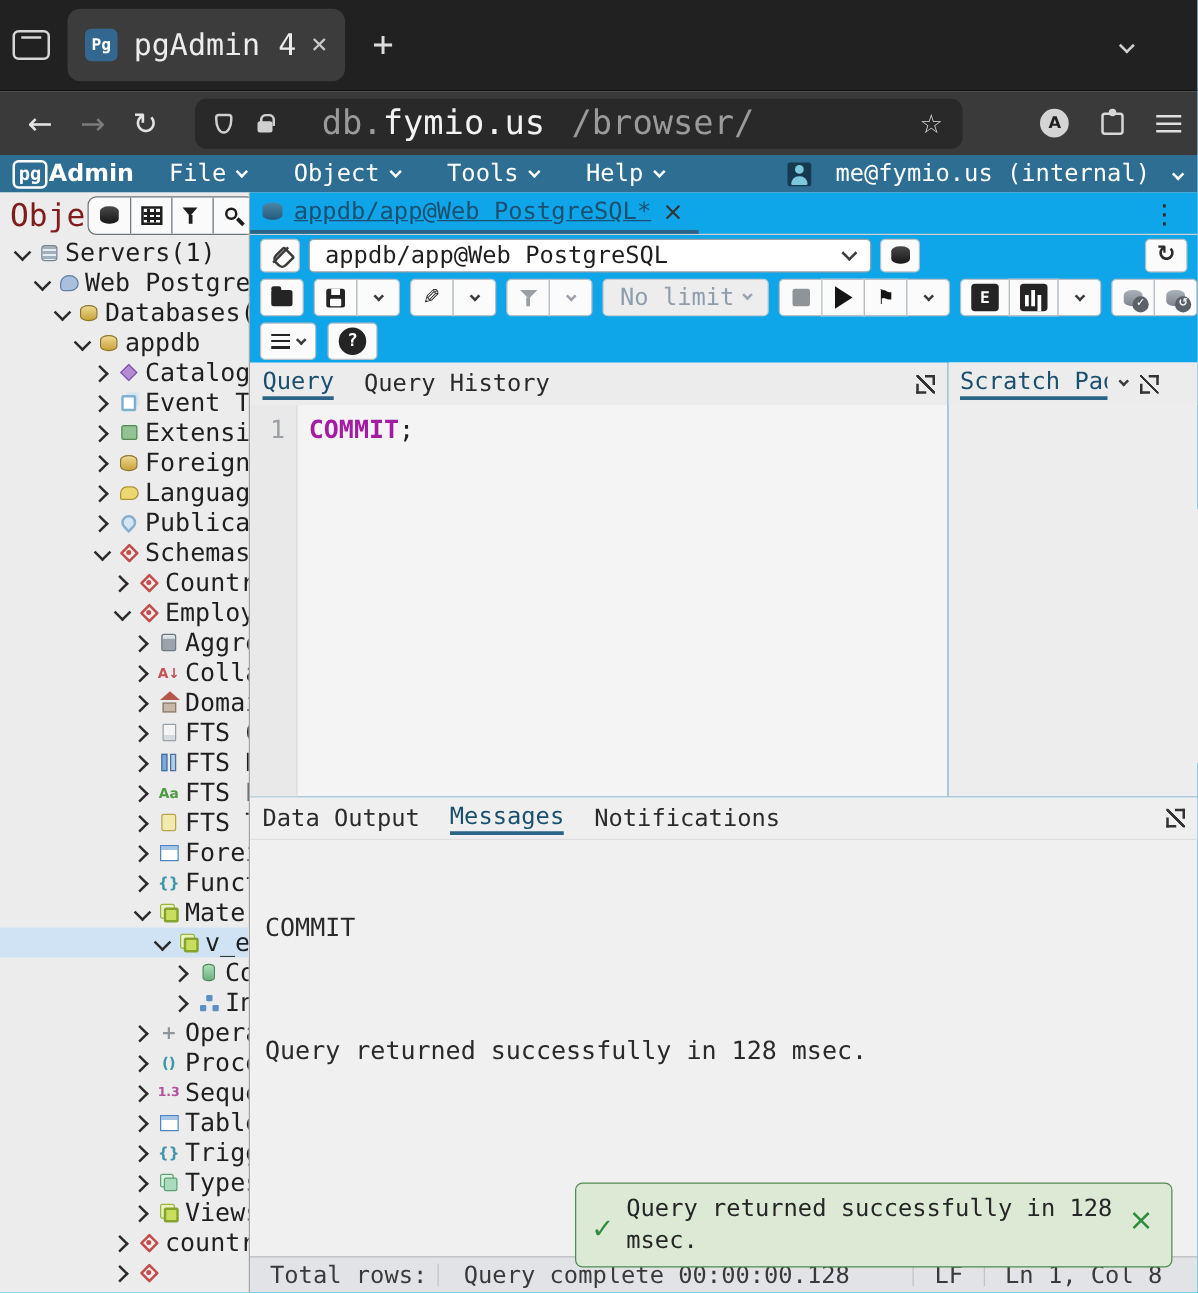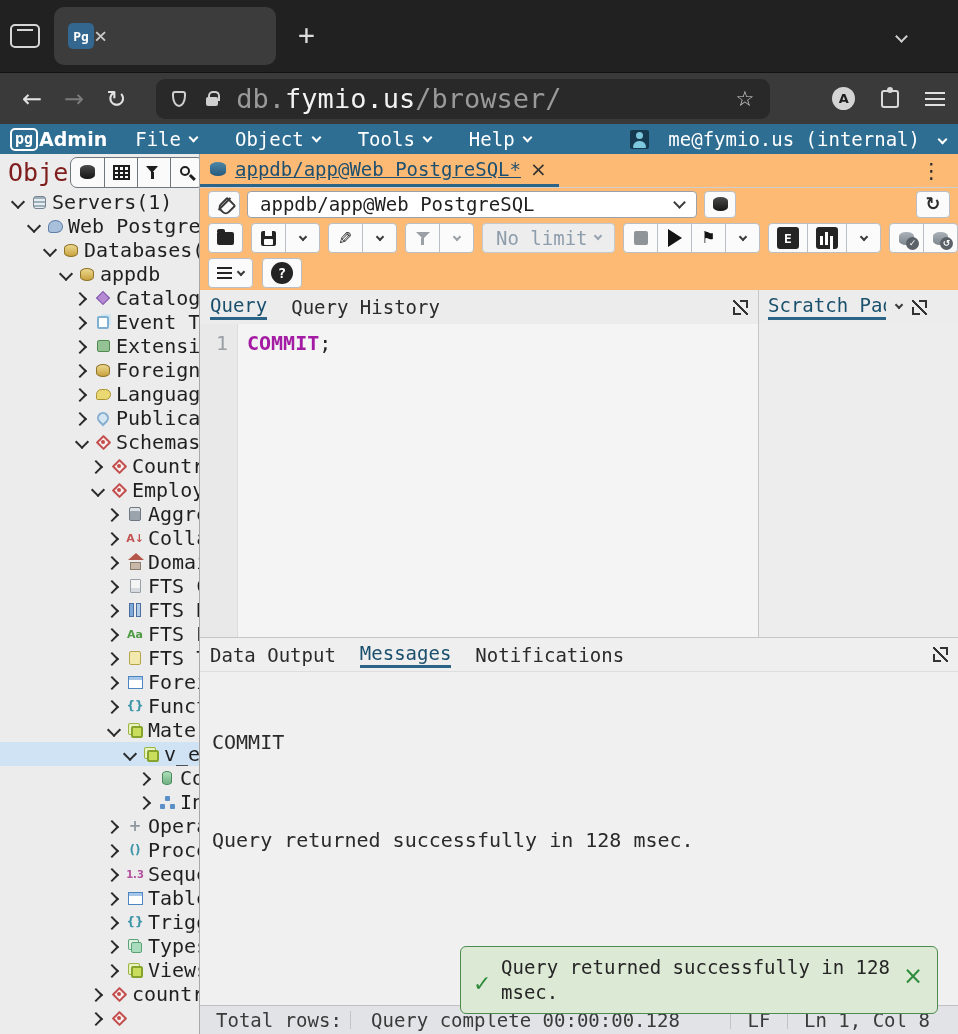--- a/index.html
+++ b/index.html
@@ -22,21 +22,21 @@
   .chev.white { border-color:#fff; width:7px; height:7px; }
 
   .navbar { height:51px; background:#3a3a3a; display:flex; align-items:center; }
   .nav-ic { font-size:24px; color:#e3e3e3; margin-left:22px; line-height:1; font-family:"DejaVu Sans",sans-serif; }
   .nav-ic.dim { color:#7b7b7b; }
   .urlbar { width:614px; height:40px; margin-left:30px; background:#292929; border-radius:9px; display:flex; align-items:center; padding:0 16px; }
   .shield { width:14px; height:16px; border:2px solid #cfcfcf; border-radius:3px 3px 50% 50% / 3px 3px 70% 70%; flex:none; }
   .padlock { width:12px; height:9px; background:#cfcfcf; border-radius:2px; position:relative; margin-left:20px; margin-top:6px; flex:none; }
   .padlock::before { content:""; position:absolute; top:-6px; left:2px; width:8px; height:8px; border:2px solid #cfcfcf; border-bottom:none; border-radius:5px 5px 0 0; }
   .url-text { margin-left:18px; font-size:27px; white-space:nowrap; overflow:hidden; }
-  .url-dim { color:#9a9a9a; }
+  .url-dim { color:#9a9a9a;margin-left:21px; }
   .url-domain { color:#f2f2f2; }
   .star { margin-left:auto; color:#d9d9d9; font-size:21px; font-family:"DejaVu Sans",sans-serif; }
   .circleA { width:23px; height:23px; border-radius:50%; background:#d4d4d4; color:#1e1e1e; font:bold 13px "DejaVu Sans",sans-serif; display:flex; align-items:center; justify-content:center; margin-left:62px; flex:none; }
   .puzzle { width:18px; height:18px; border:2px solid #d8d8d8; border-radius:3px; margin-left:26px; position:relative; flex:none; }
   .puzzle::before { content:""; position:absolute; top:-5px; left:4px; width:6px; height:6px; border-radius:50%; background:#d8d8d8; }
   .burger { width:20px; height:14px; border-top:2px solid #e0e0e0; border-bottom:2px solid #e0e0e0; position:relative; margin-left:26px; flex:none; }
   .burger::before { content:""; position:absolute; top:4px; left:0; right:0; height:2px; background:#e0e0e0; }
 
   
   .appmenu { height:30px; background:#2f6e93; display:flex; align-items:center; color:#fff; font-size:19px; }
@@ -105,21 +105,21 @@
   .i-matview::before,.i-view::before { content:""; width:12px; height:12px; background:#cade5e; border:2px solid #86a32e; border-radius:2px; box-shadow:-3px -3px 0 -1px #eaf2c2,-3px -3px 0 0 #9ab53e; margin:3px 0 0 3px; }
   .i-column::before { content:""; width:10px; height:14px; background:linear-gradient(#aedfba,#6eb080); border:1px solid #49885c; border-radius:5px/3px; }
   .i-index::before { content:""; width:5px; height:5px; background:#5a8fc8; border-radius:1px; box-shadow:-5px 8px 0 #5a8fc8,5px 8px 0 #5a8fc8; margin-top:-8px; }
   .i-operator { color:#8d959d; font-size:15px; font-weight:900; }
   .i-operator::before { content:"+"; }
   .i-sequence { font-size:10px; color:#b3519e; }
   .i-sequence::before { content:"1.3"; }
   .i-type::before { content:""; width:11px; height:11px; background:#a8dcbc; border:1px solid #5aa276; border-radius:2px; box-shadow:-3px -3px 0 -1px #ddf2e4,-3px -3px 0 0 #5aa276; margin:2px 0 0 2px; }
 
   
-  .main { flex:1; display:flex; flex-direction:column; background:#fdba74; min-width:0; }
+  .main { flex:1; display:flex; flex-direction:column; background:#0ea5e9; min-width:0; }
   .qt-tabbar { height:34px; display:flex; align-items:center; border-bottom:1px solid #cfcfcf; }
   .qt-tab { height:100%; display:flex; align-items:center; gap:9px; padding:0 12px 0 10px; border-bottom:3px solid #2c6487; }
   .qt-tab-ic { width:16px; height:14px; background:linear-gradient(#4d86a8,#255a7c); border-radius:8px/4px; flex:none; }
   .qt-tab-label { font-size:19px; color:#1d4f70; text-decoration:underline; white-space:nowrap; }
   .qt-close { color:#333; font-size:20px; font-family:"DejaVu Sans",sans-serif; }
   .qt-kebab { margin-left:auto; margin-right:16px; color:#2b2b2b; font-size:21px; font-family:"DejaVu Sans",sans-serif; }
 
   .conn-row { height:32px; display:flex; align-items:center; padding-left:8px; gap:7px; }
   .icon-btn { height:27px; min-width:32px; background:#fbfbfb; border:1px solid #b9bfc5; border-radius:4px; display:flex; align-items:center; justify-content:center; }
   .ti-plug { width:19px; height:19px; position:relative; }
@@ -207,20 +207,21 @@
   .toast-check { position:absolute; left:12px; top:24px; color:#2f8b3c; font-size:22px; font-weight:bold; font-family:"DejaVu Sans",sans-serif; }
   .toast-close { position:absolute; right:14px; top:17px; color:#2f8b3c; font-size:24px; font-family:"DejaVu Sans",sans-serif; }
 </style>
 </head>
 <body>
 
 <div class="tabbar">
   <span class="ov-btn"></span>
   <div class="btab">
     <span class="favicon">Pg</span>
+    <span class="btab-title">pgAdmin 4</span>
     <span class="btab-close">×</span>
   </div>
   <span class="newtab">+</span>
   <span class="chev tabs-chev"></span>
 </div>
 
 <div class="navbar">
   <span class="nav-ic">←</span>
   <span class="nav-ic dim">→</span>
   <span class="nav-ic">↻</span>

